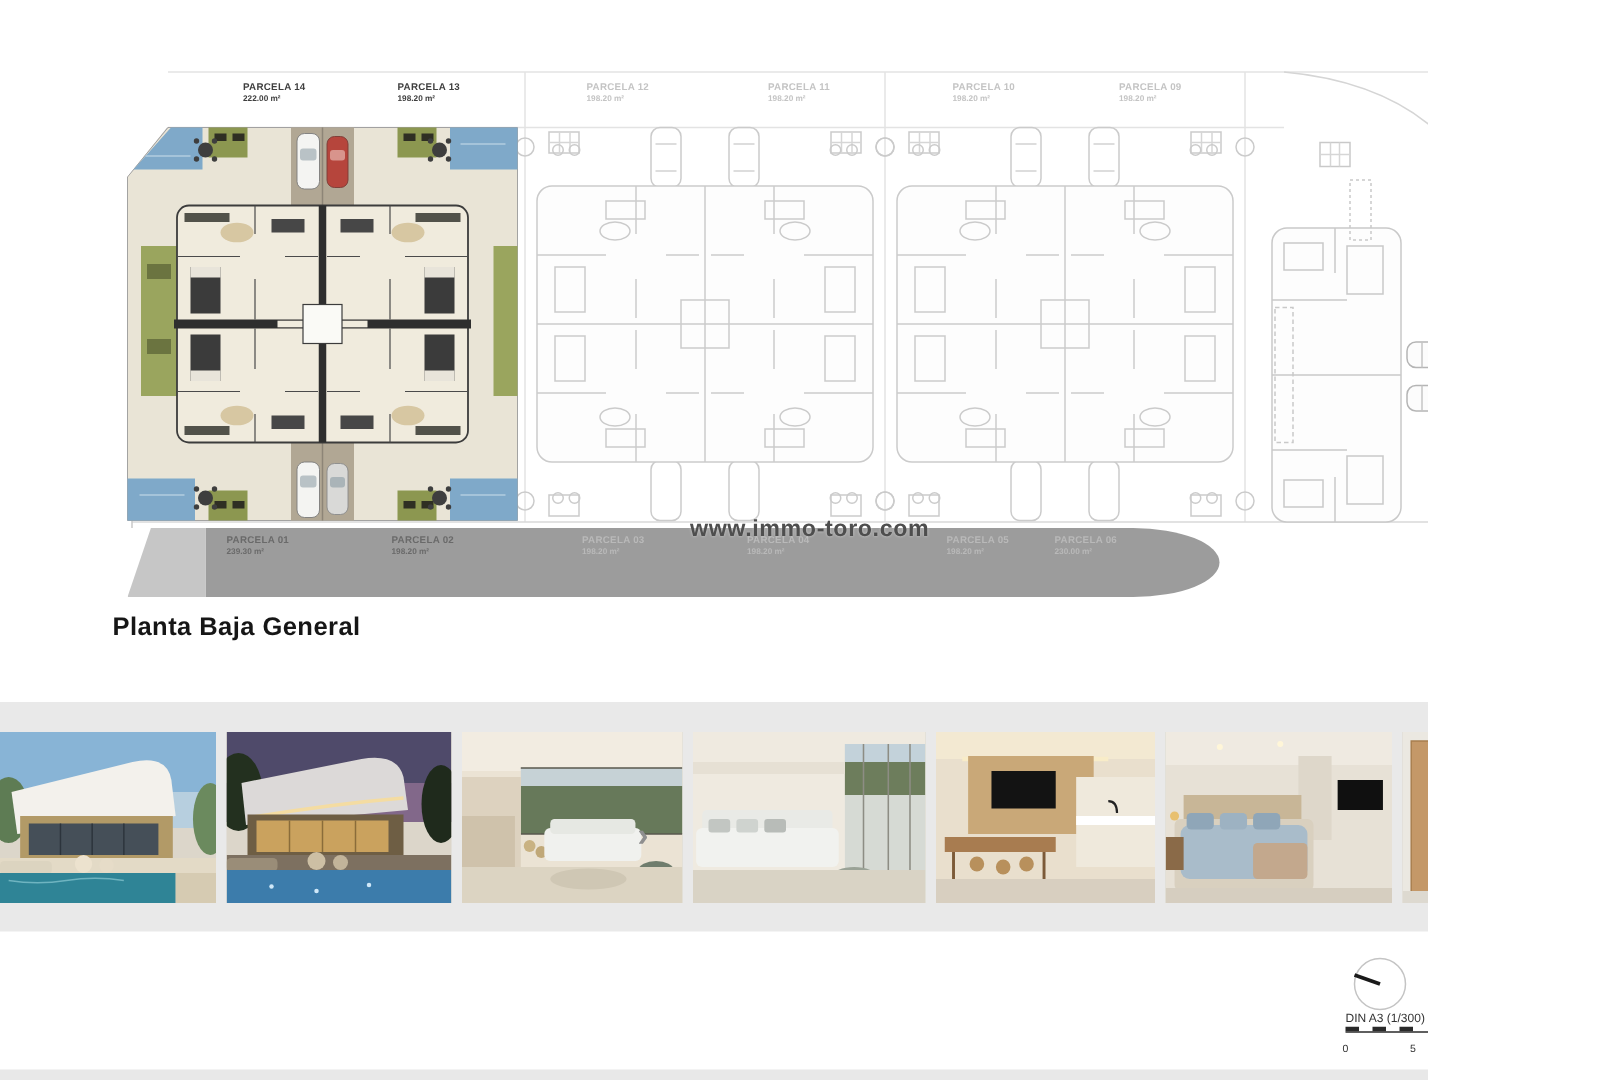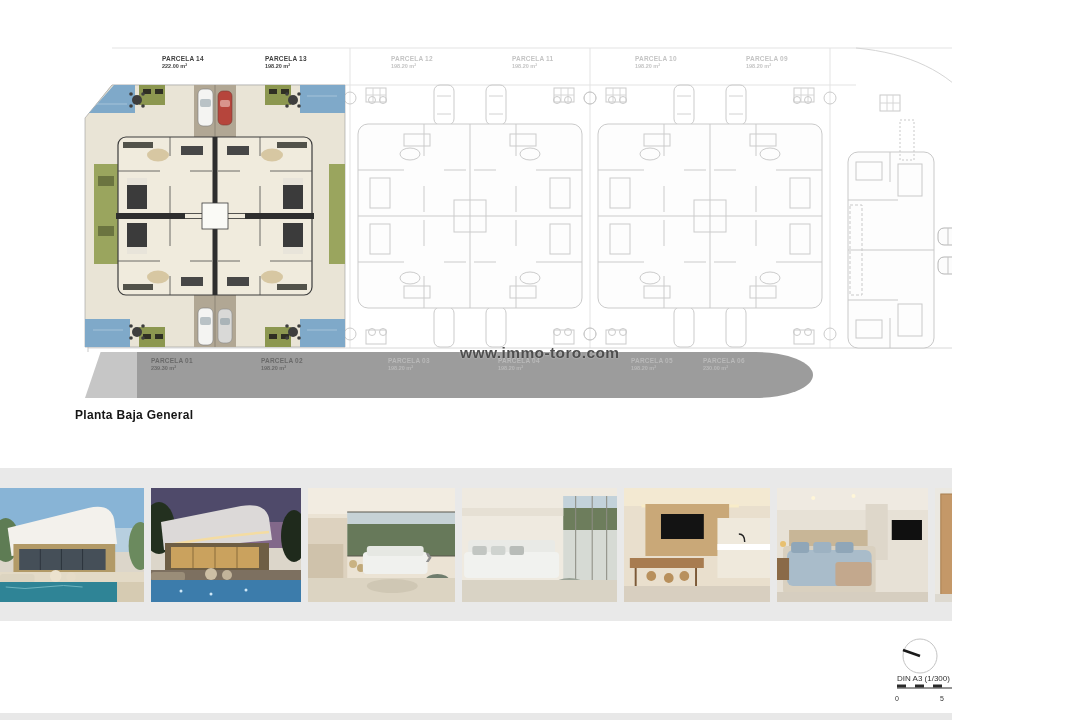--- a/index.html
+++ b/index.html
@@ -15,21 +15,21 @@
   .plabel.light{color:#c4c4c4;}
   .plabel.band-dark{color:#6a6a6a;}
   .plabel.band-light{color:#b9b9b9;}
   
   .band{position:absolute;left:137px;top:352px;width:676px;height:46px;background:#9c9c9c;
         border-top-right-radius:60px 24px;border-bottom-right-radius:60px 24px;}
   .trap{position:absolute;left:85px;top:352px;width:52px;height:46px;background:#c6c6c6;
         clip-path:polygon(30% 0,100% 0,100% 100%,0% 100%);}
   .watermark{position:absolute;left:460px;top:344px;font-size:15.5px;font-weight:bold;
              color:#4e4e4e;letter-spacing:.4px;text-shadow:0 0 2px rgba(255,255,255,.55);}
-  .plan-title{position:absolute;left:75px;top:408px;font-size:12px;font-weight:bold;
+  .plan-title{position:absolute;left:75px;top:408px;font-size:17px;font-weight:bold;
               color:#161616;letter-spacing:.3px;}
   
   .gallery{position:absolute;left:0;top:468px;width:1080px;height:153px;background:#e9e9e9;}
   .ph{position:absolute;top:20px;height:114px;margin:0;padding:0;overflow:hidden;background:#dcd6ca;}
   .ph svg{width:100%;height:100%;}
   .chevron{position:absolute;left:425px;top:78px;font-size:22px;color:#8f8f8f;font-weight:bold;
            cursor:pointer;line-height:1;}
   
   .scale-svg{position:absolute;left:880px;top:628px;}
   .bottom-strip{position:absolute;left:0;top:713px;width:1080px;height:7px;background:#e8e8e8;}

